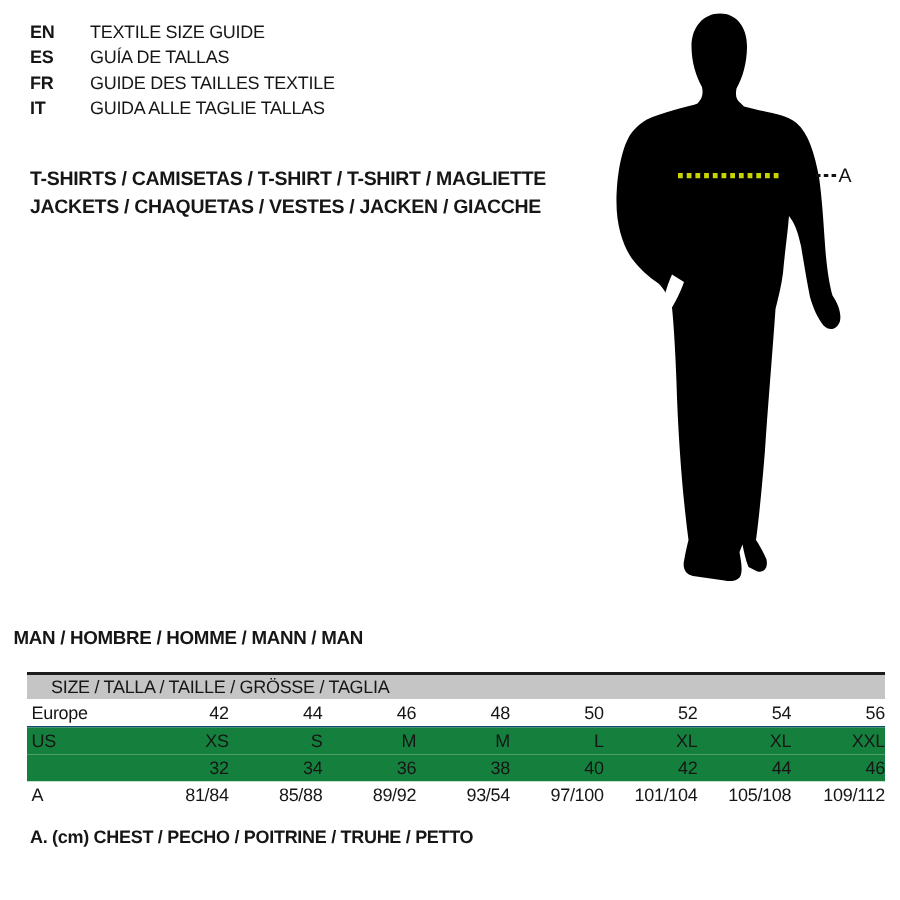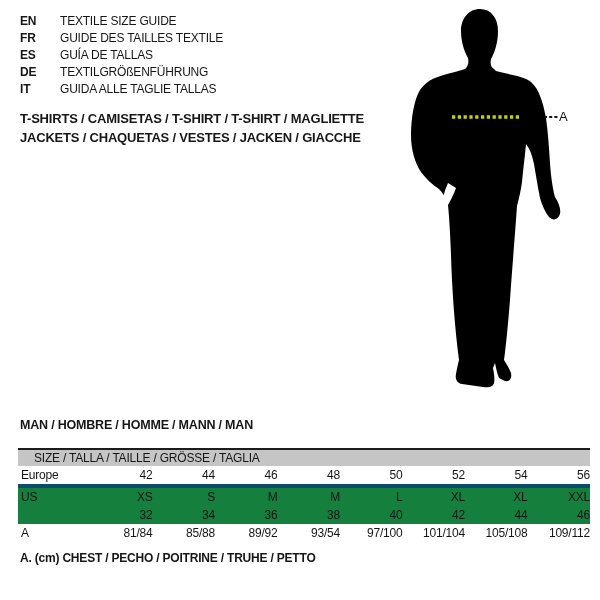--- a/index.html
+++ b/index.html
@@ -13,55 +13,51 @@
   .lang-row{display:flex;height:17px;line-height:17px;font-size:12px;}
   .lang-code{width:40px;font-weight:bold;}
   .lang-text{white-space:nowrap;}
   
   .product-lines{position:absolute;left:20px;top:109px;font-weight:bold;font-size:13px;}
   .product-lines div{height:19px;line-height:19px;white-space:nowrap;}
   
   .figure-wrap{position:absolute;left:398px;top:0;width:200px;height:400px;}
   .measure-label{position:absolute;left:559px;top:109px;font-size:13px;font-weight:normal;color:#111;}
   
-  .section-title{position:absolute;left:20px;top:418px;font-weight:bold;font-size:12.5px;white-space:nowrap;}
+  .section-title{position:absolute;left:9px;top:418px;font-weight:bold;font-size:12.5px;white-space:nowrap;}
   
   .size-table{position:absolute;left:18px;top:448px;width:572px;font-size:12px;}
   .st-header{
     border-top:2px solid #1c1c1c;background:#c5c5c5;
     height:16px;line-height:16px;padding-left:16px;white-space:nowrap;
   }
   .st-row{display:grid;grid-template-columns:72px repeat(8,1fr);height:18px;line-height:18px;}
   .st-row .lbl{text-align:left;padding-left:3px;}
   .st-row .val{text-align:right;}
-  .st-row.r0{background:#ffffff;border-bottom:4px solid #0c4a6e;}
+  .st-row.r0{background:#ffffff;border-bottom:1px solid #0c4a6e;}
   .st-row.r1,.st-row.r2{background:#15803d;}
   .st-row.r3{background:#ffffff;}
   
   .footnote{position:absolute;left:20px;top:551px;font-weight:bold;font-size:12px;white-space:nowrap;}
 </style>
 </head>
 <body>
 
 <div class="lang-block">
   <div class="lang-row">
     <span class="lang-code">EN</span>
     <span class="lang-text">TEXTILE SIZE GUIDE</span>
   </div>
   <div class="lang-row">
-    <span class="lang-code">FR</span>
-    <span class="lang-text">GUIDE DES TAILLES TEXTILE</span>
-  </div>
-  <div class="lang-row">
     <span class="lang-code">ES</span>
     <span class="lang-text">GUÍA DE TALLAS</span>
   </div>
   <div class="lang-row">
-    <span class="lang-code">DE</span>
-    <span class="lang-text">TEXTILGRÖßENFÜHRUNG</span>
+    <span class="lang-code">FR</span>
+    <span class="lang-text">GUIDE DES TAILLES TEXTILE</span>
   </div>
   <div class="lang-row">
     <span class="lang-code">IT</span>
     <span class="lang-text">GUIDA ALLE TAGLIE TALLAS</span>
   </div>
 </div>
 
 <div class="product-lines">
   <div>T-SHIRTS / CAMISETAS / T-SHIRT / T-SHIRT / MAGLIETTE</div>
   <div>JACKETS / CHAQUETAS / VESTES / JACKEN / GIACCHE</div>

